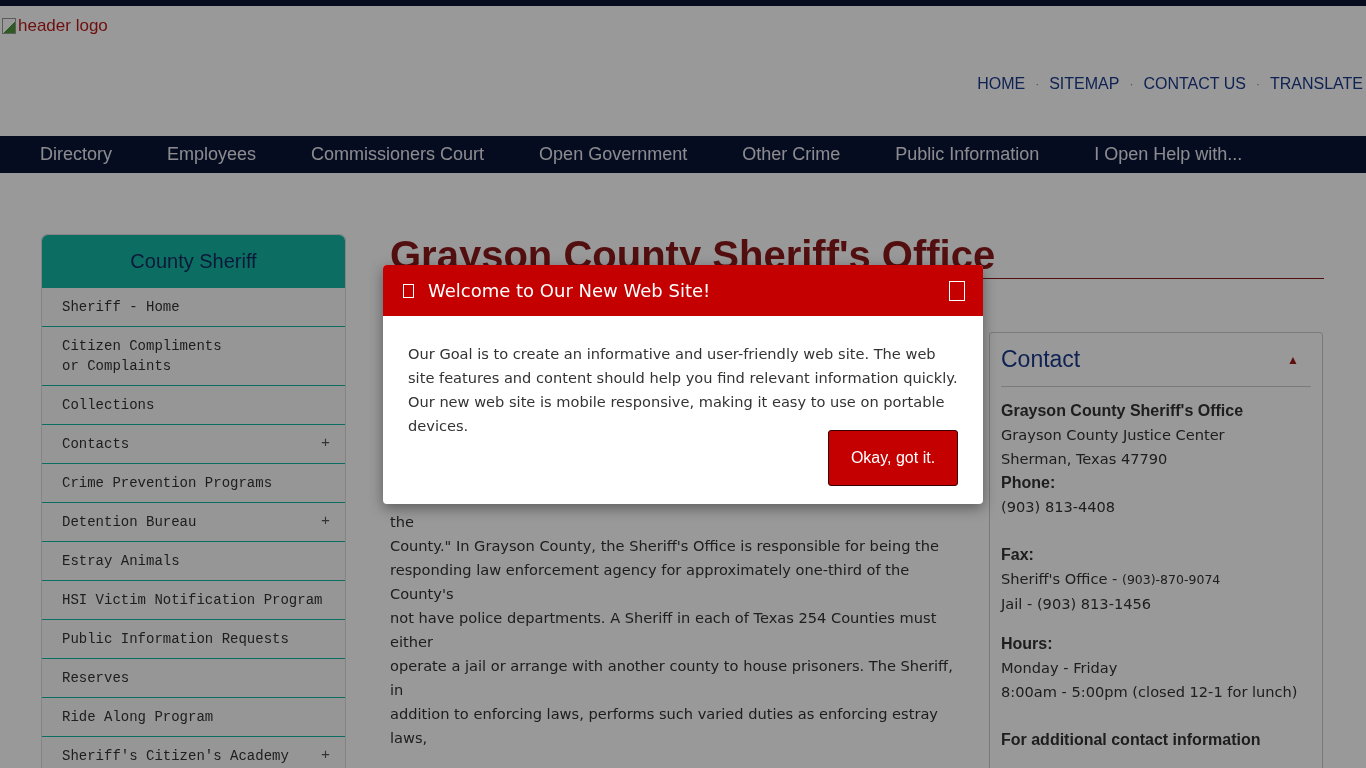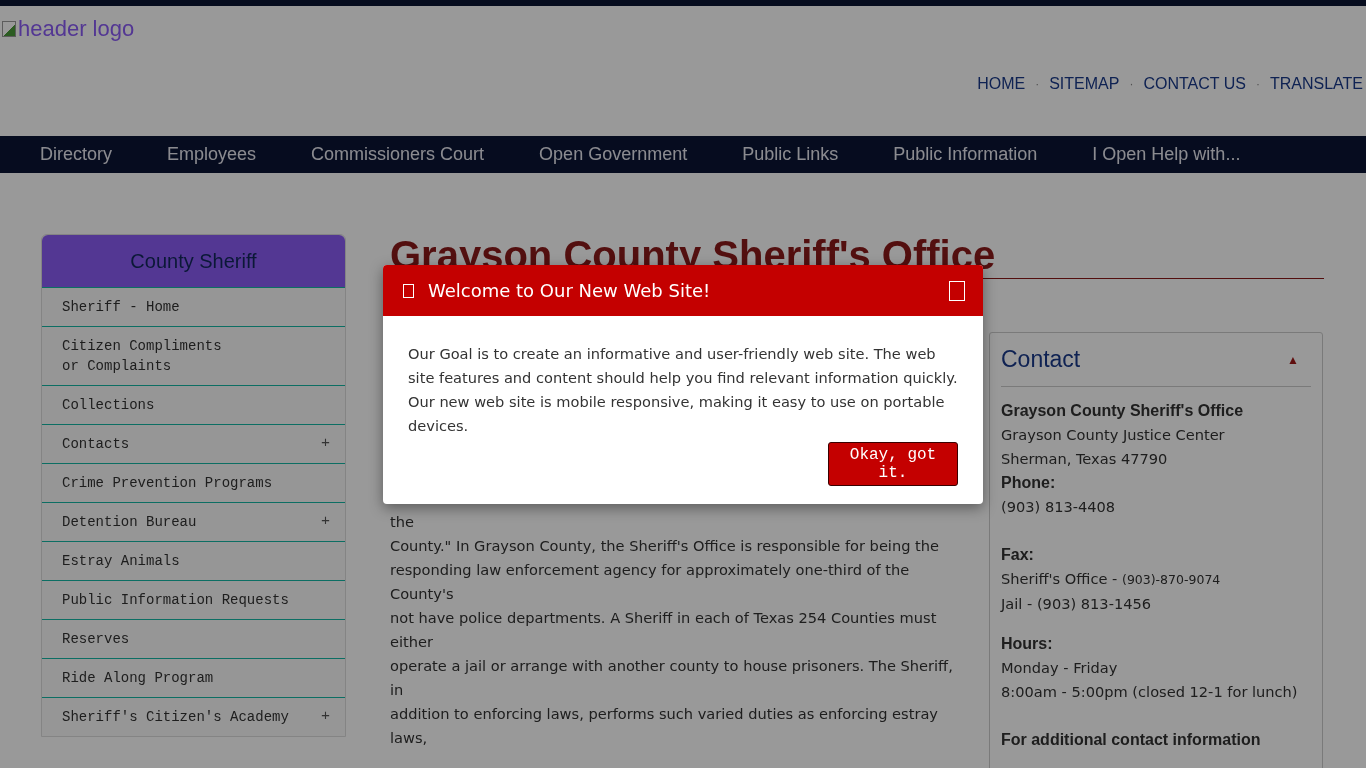--- a/index.html
+++ b/index.html
@@ -1,32 +1,32 @@
 <!DOCTYPE html>
 <html><head>
 <meta charset="utf-8">
 <style>
   * { box-sizing: border-box; margin: 0; padding: 0; }
   html, body { width: 1366px; height: 768px; overflow: hidden; }
   body { font-family: "Liberation Sans", sans-serif; background: #ffffff; position: relative; color: #222; }
 
   .topbar { height: 6px; background: #0b1533; }
   .header { height: 130px; position: relative; background: #fff; }
-  .logo { position: absolute; left: 2px; top: 10px; font-size: 22px; color: #8b5cf6; display: flex; align-items: center; }
+  .logo { position: absolute; left: 2px; top: 10px; font-size: 17px; color: #b91c1c; display: flex; align-items: center; }
   .logo .broken { width: 14px; height: 16px; border: 1px solid #999; margin-right: 2px; background: linear-gradient(135deg, #fff 55%, #4a9a3a 55%); }
   .util-nav { position: absolute; right: 3px; top: 69px; display: flex; align-items: center; font-size: 16px; }
   .util-nav a { color: #1a3a8a; text-decoration: none; }
   .util-nav .sep { color: #888; margin: 0 10px; font-size: 12px; }
 
   .mainnav { height: 37px; background: #0a1535; display: flex; align-items: center; padding-left: 40px; }
   .mainnav a { color: #e8e8f0; font-size: 18px; text-decoration: none; margin-right: 55px; white-space: nowrap; }
 
   .content { position: relative; height: 595px; }
   .sidebar { position: absolute; left: 41px; top: 61px; width: 305px; border: 1px solid #ddd; border-radius: 6px 6px 0 0; background: #fafafa; }
-  .sidebar-head { height: 52px; background: #8b5cf6; border-radius: 6px 6px 0 0; display: flex; align-items: center; justify-content: center; font-size: 20px; color: #13295c; }
+  .sidebar-head { height: 52px; background: #14b8a6; border-radius: 6px 6px 0 0; display: flex; align-items: center; justify-content: center; font-size: 20px; color: #13295c; }
   .side-item { border-top: 1px solid #14b8a6; padding: 9px 20px; font-family: Liberation Mono, monospace; font-size: 14px; color: #333; display: flex; justify-content: space-between; align-items: flex-start; line-height: 20px; }
   .side-item .plus { color: #555; font-size: 15px; margin-right: -5px; }
 
   .page-title { position: absolute; left: 390px; top: 60px; font-size: 40px; color: #8b1a1a; white-space: nowrap; }
   .title-rule { position: absolute; left: 390px; top: 105px; width: 934px; height: 1px; background: #8b1a1a; }
 
   .article { position: absolute; left: 390px; top: 337px; width: 575px; font-family: "DejaVu Sans", sans-serif; font-size: 14.6px; line-height: 24px; color: #333; }
 
   .contact-box { position: absolute; left: 989px; top: 159px; width: 334px; height: 460px; border: 1px solid #ccc; border-radius: 3px; padding: 0 11px; }
   .contact-head { height: 54px; display: flex; align-items: center; justify-content: space-between; border-bottom: 1px solid #ccc; }
@@ -40,21 +40,21 @@
 
   .overlay { position: absolute; left: 0; top: 0; width: 1366px; height: 768px; background: rgba(0,0,0,0.4); }
 
   .modal { position: absolute; left: 383px; top: 265px; width: 600px; height: 239px; background: #fff; border-radius: 4px; box-shadow: 0 4px 14px rgba(0,0,0,0.4); overflow: hidden; }
   .modal-head { height: 51px; background: #c40000; display: flex; align-items: center; padding: 0 18px 0 20px; color: #ffffff; }
   .modal-head .icon-box { width: 11px; height: 14px; border: 1px solid #fff; margin-right: 14px; }
   .modal-head .title { font-family: "DejaVu Sans", sans-serif; font-size: 18px; flex: 1; }
   .modal-head .close { width: 16px; height: 20px; border: 1.5px solid #fff; cursor: pointer; }
   .modal-body { padding: 26px 25px 0 25px; font-family: "DejaVu Sans", sans-serif; font-size: 14.6px; line-height: 24px; color: #333; }
   .modal-foot { position: absolute; right: 25px; bottom: 18px; }
-  .ok-btn { background: #c40000; color: #fff; border: 1.5px solid #3a0000; border-radius: 3px; font-family: Liberation Mono, monospace; font-size: 16px; padding: 0 16px; height: 44px; width: 130px; cursor: pointer; }
+  .ok-btn { background: #c40000; color: #fff; border: 1.5px solid #3a0000; border-radius: 3px; font-family: Liberation Sans, sans-serif; font-size: 16px; padding: 0 16px; height: 56px; width: 130px; cursor: pointer; }
 </style>
 </head>
 <body>
 
 <div class="topbar"></div>
 
 <div class="header">
   <div class="logo">
     <span class="broken"></span>
     <span>header logo</span>
@@ -68,21 +68,21 @@
     <span class="sep">·</span>
     <a href="#">TRANSLATE</a>
   </nav>
 </div>
 
 <nav class="mainnav">
   <a href="#">Directory</a>
   <a href="#">Employees</a>
   <a href="#">Commissioners Court</a>
   <a href="#">Open Government</a>
-  <a href="#">Public Links</a>
+  <a href="#">Other Crime</a>
   <a href="#">Public Information</a>
   <a href="#">I Open Help with...</a>
 </nav>
 
 <div class="content">
   <aside class="sidebar">
     <div class="sidebar-head">County Sheriff</div>
     <div class="side-item">
         <span>Sheriff - Home</span>
       </div>
@@ -98,20 +98,23 @@
       </div>
     <div class="side-item">
         <span>Crime Prevention Programs</span>
       </div>
     <div class="side-item">
         <span>Detention Bureau</span>
         <span class="plus">+</span>
       </div>
     <div class="side-item">
         <span>Estray Animals</span>
+      </div>
+    <div class="side-item">
+        <span>HSI Victim Notification Program</span>
       </div>
     <div class="side-item">
         <span>Public Information Requests</span>
       </div>
     <div class="side-item">
         <span>Reserves</span>
       </div>
     <div class="side-item">
         <span>Ride Along Program</span>
       </div>

